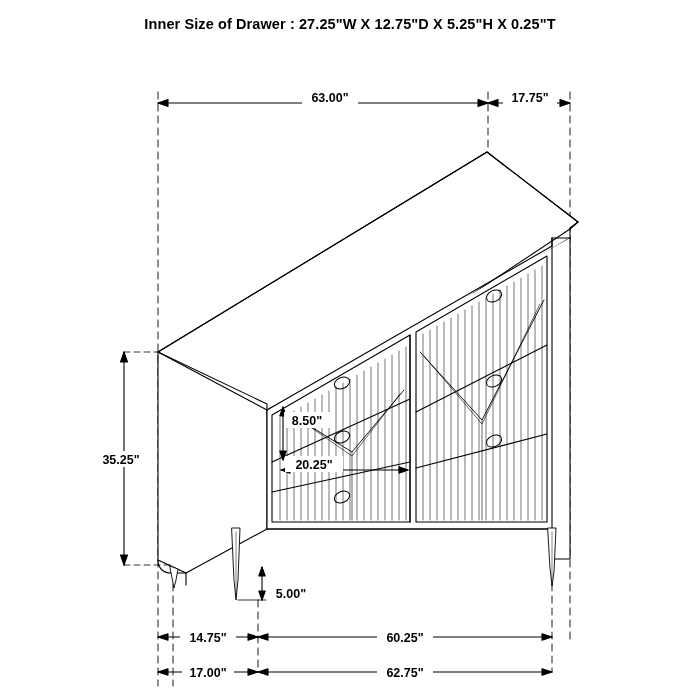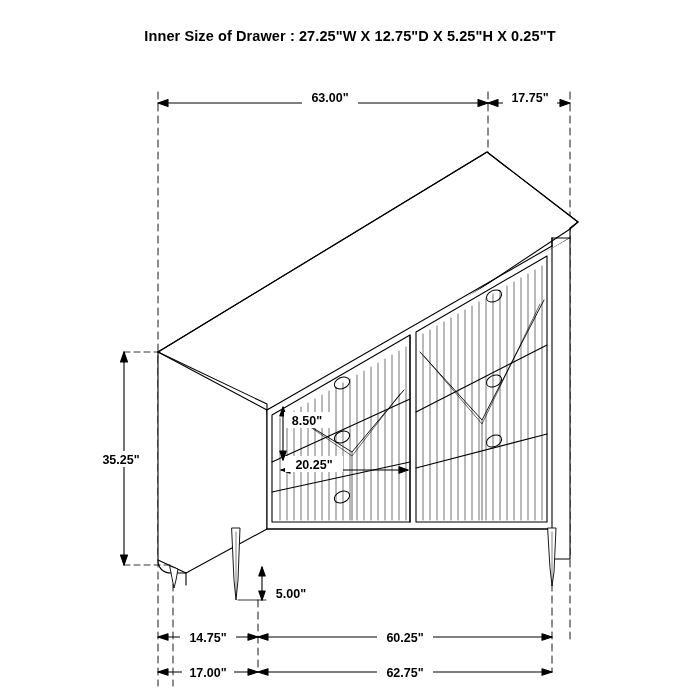--- a/index.html
+++ b/index.html
@@ -22,21 +22,20 @@
   }
   #title {
     position: absolute;
     top: 16px;
     left: 0;
     width: 700px;
     text-align: center;
     font-size: 14.5px;
     font-weight: bold;
     letter-spacing: 0.1px;
-    margin-top: 12px;
   }
   svg.dimdraw {
     position: absolute;
     top: 0;
     left: 0;
     width: 700px;
     height: 700px;
   }
   .dimtext {
     font-family: "Liberation Sans", sans-serif;

